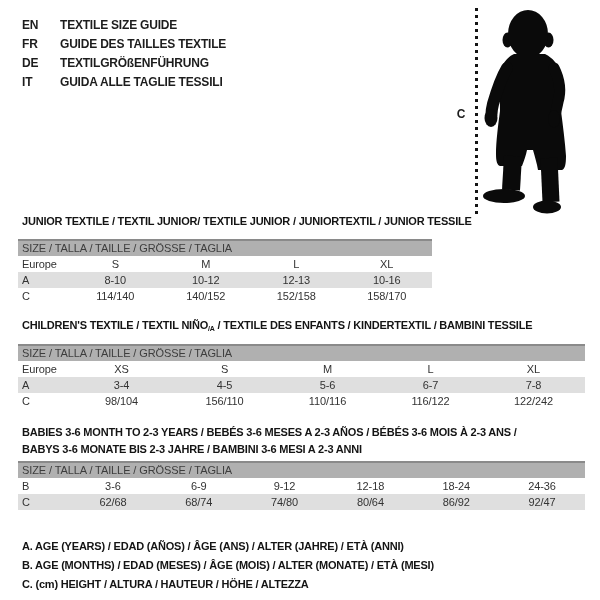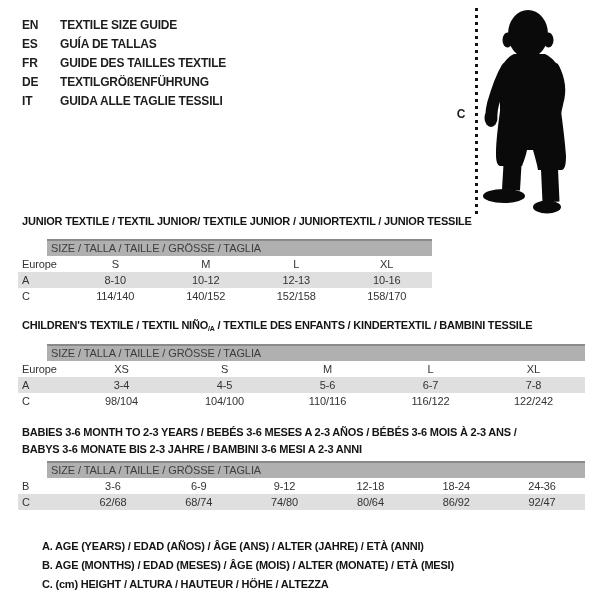--- a/index.html
+++ b/index.html
@@ -28,43 +28,39 @@
   #t3-title { left:22px; top:424px; line-height:17px; }
   .subA { font-size:7px; vertical-align:-2px; font-weight:bold; }
 
   
   .tbl { position:absolute; left:18px; }
   #t1 { top:239px; width:414px; }
   #t2 { top:344px; width:567px; }
   #t3 { top:461px; width:567px; }
   .band {
     height:15px; line-height:15px; background:#b0b0b0; border-top:2px solid #8a8a8a;
-    padding-left:4px; font-size:11px; color:#3d3d3d; letter-spacing:-0.1px;margin-left:29px;
+    padding-left:4px; font-size:11px; color:#3d3d3d; letter-spacing:-0.1px;
   }
   .trow { display:flex; height:16px; line-height:16px; font-size:11px; color:#333333; letter-spacing:-0.1px; }
   .trow.shaded { background:#dfdfdf; }
   .rlabel { width:52px; padding-left:4px; box-sizing:border-box; }
   .cell { flex:1; text-align:center; }
 
   
-  .footnotes { position:absolute; left:22px; top:537px; font-size:11px; font-weight:bold; line-height:19px; letter-spacing:-0.2px; color:#141414;margin-left:20px; }
+  .footnotes { position:absolute; left:22px; top:537px; font-size:11px; font-weight:bold; line-height:19px; letter-spacing:-0.2px; color:#141414; }
 </style>
 </head>
 <body>
 
 <div class="page">
 
   <div class="lang-block">
     <div class="lang-row">
       <span class="lang-code">EN</span>
       <span class="lang-title">TEXTILE SIZE GUIDE</span>
-    </div>
-    <div class="lang-row">
-      <span class="lang-code">ES</span>
-      <span class="lang-title">GUÍA DE TALLAS</span>
     </div>
     <div class="lang-row">
       <span class="lang-code">FR</span>
       <span class="lang-title">GUIDE DES TAILLES TEXTILE</span>
     </div>
     <div class="lang-row">
       <span class="lang-code">DE</span>
       <span class="lang-title">TEXTILGRÖßENFÜHRUNG</span>
     </div>
     <div class="lang-row">
@@ -135,21 +131,21 @@
       <span class="rlabel">A</span>
       <span class="cell">3-4</span>
       <span class="cell">4-5</span>
       <span class="cell">5-6</span>
       <span class="cell">6-7</span>
       <span class="cell">7-8</span>
     </div>
     <div class="trow">
       <span class="rlabel">C</span>
       <span class="cell">98/104</span>
-      <span class="cell">104/100</span>
+      <span class="cell">156/110</span>
       <span class="cell">110/116</span>
       <span class="cell">116/122</span>
       <span class="cell">122/242</span>
     </div>
   </div>
 
   <div class="tbl-title" id="t3-title">
     <div>BABIES 3-6 MONTH TO 2-3 YEARS / BEBÉS 3-6 MESES A 2-3 AÑOS / BÉBÉS 3-6 MOIS À 2-3 ANS /</div>
     <div>BABYS 3-6 MONATE BIS 2-3 JAHRE / BAMBINI 3-6 MESI A 2-3 ANNI</div>
   </div>

